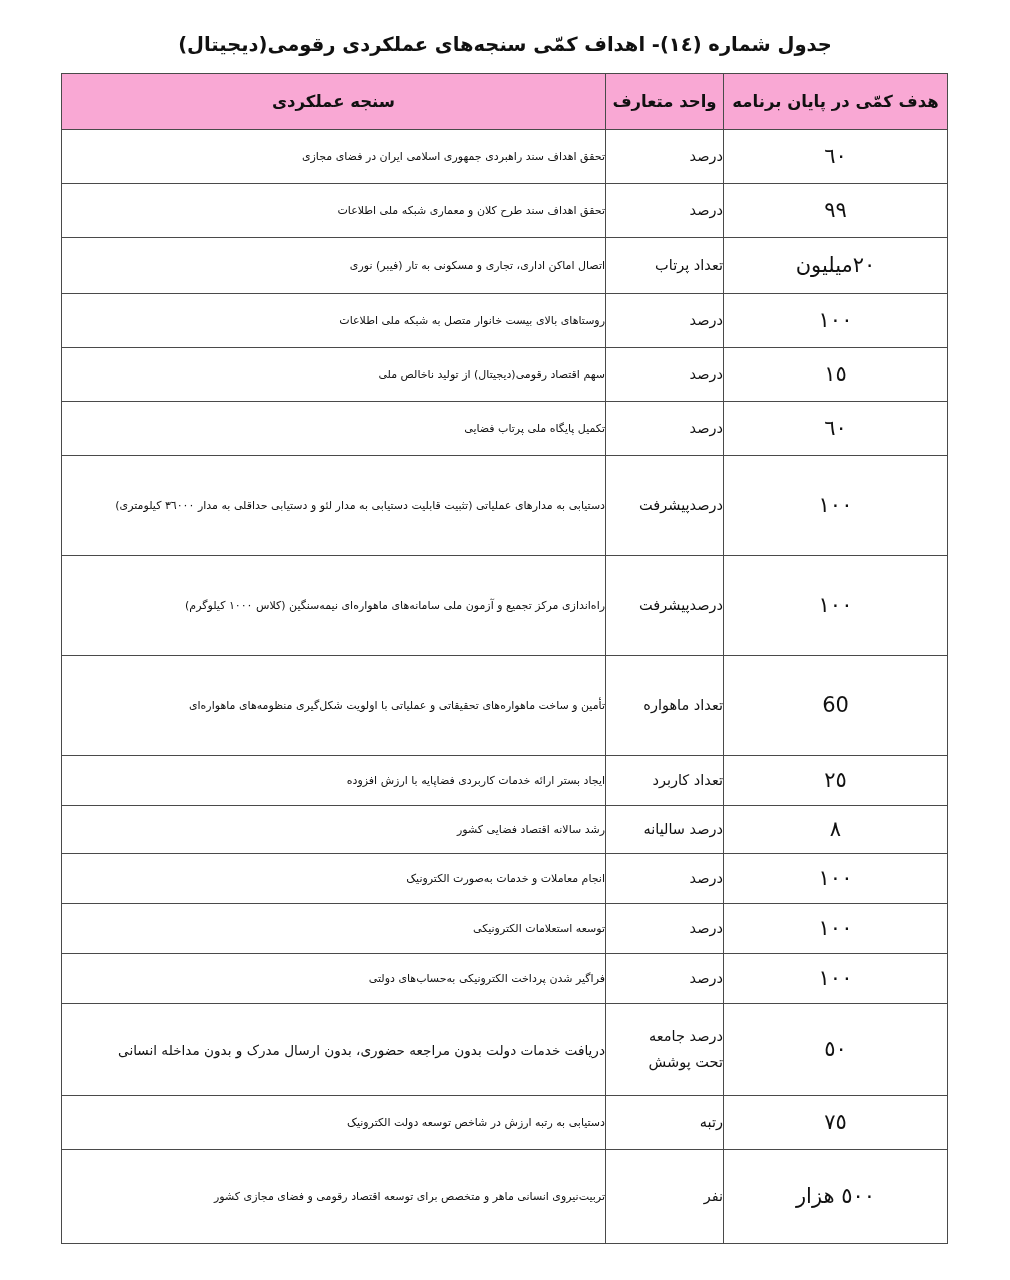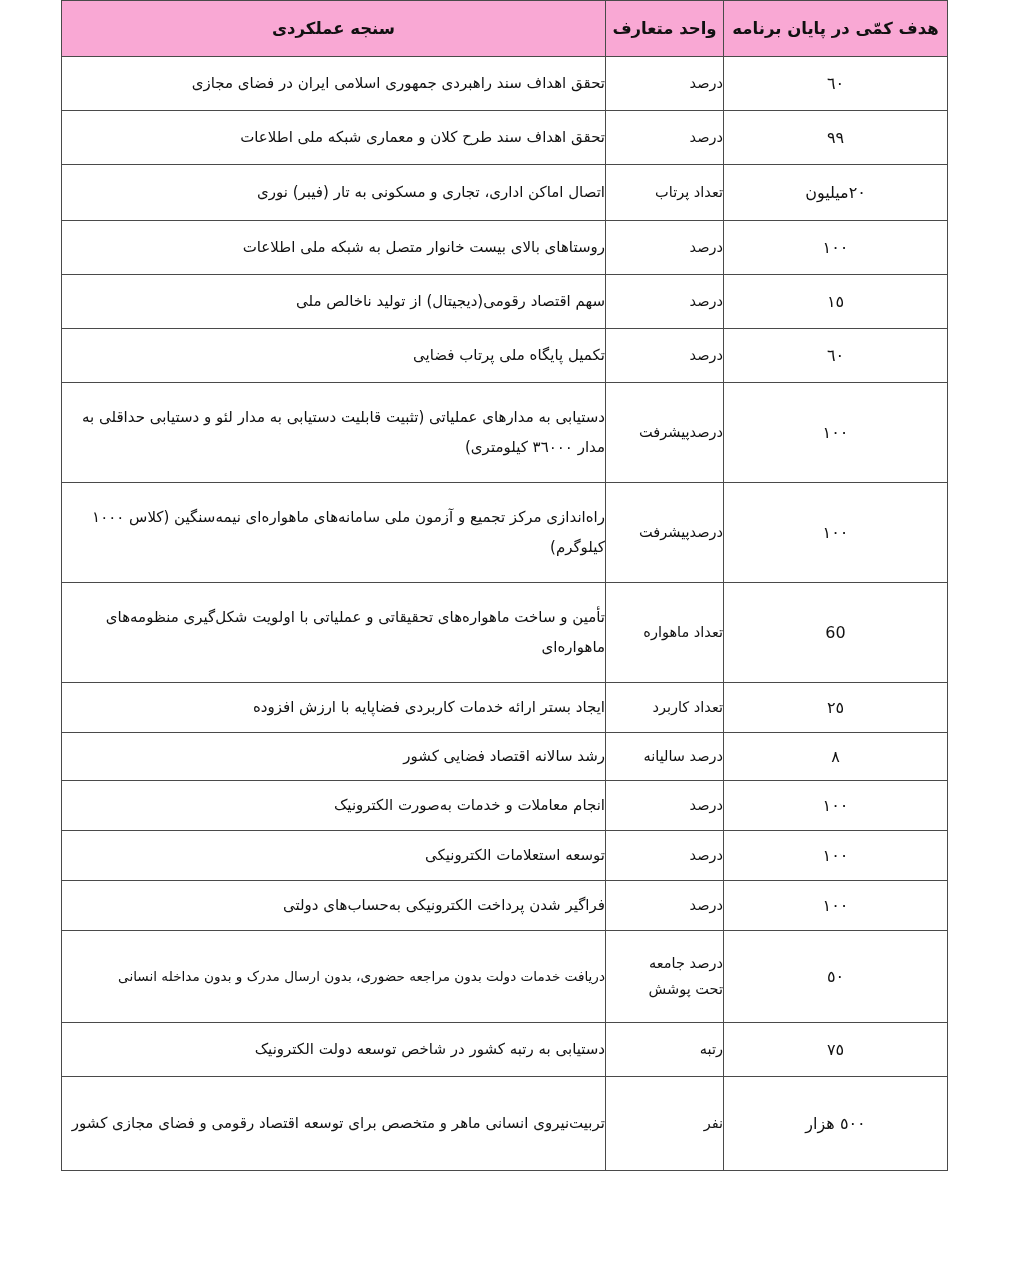--- a/index.html
+++ b/index.html
@@ -70,37 +70,37 @@
     line-height: 1.4;
   }
 
   
   col.c-target    { width: 224px; }
   col.c-unit      { width: 118px; }
   col.c-indicator { width: 544px; }
 
   td.cell-target {
     text-align: center;
-    font-size: 16px;
+    font-size: 21px;
     color: #111111;
     padding: 6px 6px;
     line-height: 1.5;
   }
 
   td.cell-unit {
     text-align: right;
     font-size: 14.5px;
     color: #111111;
     padding: 6px 4px;
     line-height: 1.75;
   }
 
   td.cell-indicator {
     text-align: right;
-    font-size: 15px;
+    font-size: 11px;
     color: #111111;
     padding: 9px 14px 9px 14px;
     line-height: 1.95;
   }
 
   td.cell-indicator.small {
     font-size: 13.6px;
     line-height: 1.8;
   }
 
@@ -122,20 +122,21 @@
   tr.r-16 td { height: 54px; }
   tr.r-17 td { height: 94px; }
 
   .unit-line { display: block; }
 </style>
 </head>
 <body>
 
 <div class="page">
 
+  <h1 class="doc-title">جدول شماره (۱٤)- اهداف کمّی سنجه‌های عملکردی رقومی(دیجیتال)</h1>
 
   <div class="table-wrap">
     <table class="perf-table">
       <colgroup>
         <col class="c-target">
         <col class="c-unit">
         <col class="c-indicator">
       </colgroup>
 
       <thead>
@@ -237,21 +238,21 @@
           <td class="cell-unit">
             <span class="unit-line">درصد جامعه</span>
             <span class="unit-line">تحت پوشش</span>
           </td>
           <td class="cell-indicator small">دریافت خدمات دولت بدون مراجعه حضوری، بدون ارسال مدرک و بدون مداخله انسانی</td>
         </tr>
 
         <tr class="r-16">
           <td class="cell-target">٧٥</td>
           <td class="cell-unit">رتبه</td>
-          <td class="cell-indicator">دستیابی به رتبه کشور در شاخص توسعه دولت الکترونیک</td>
+          <td class="cell-indicator">دستیابی به رتبه ارزش در شاخص توسعه دولت الکترونیک</td>
         </tr>
 
         <tr class="r-17">
           <td class="cell-target">٥٠٠ هزار</td>
           <td class="cell-unit">نفر</td>
           <td class="cell-indicator">تربیت‌نیروی انسانی ماهر و متخصص برای توسعه اقتصاد رقومی و فضای مجازی کشور</td>
         </tr>
 
       </tbody>
     </table>

